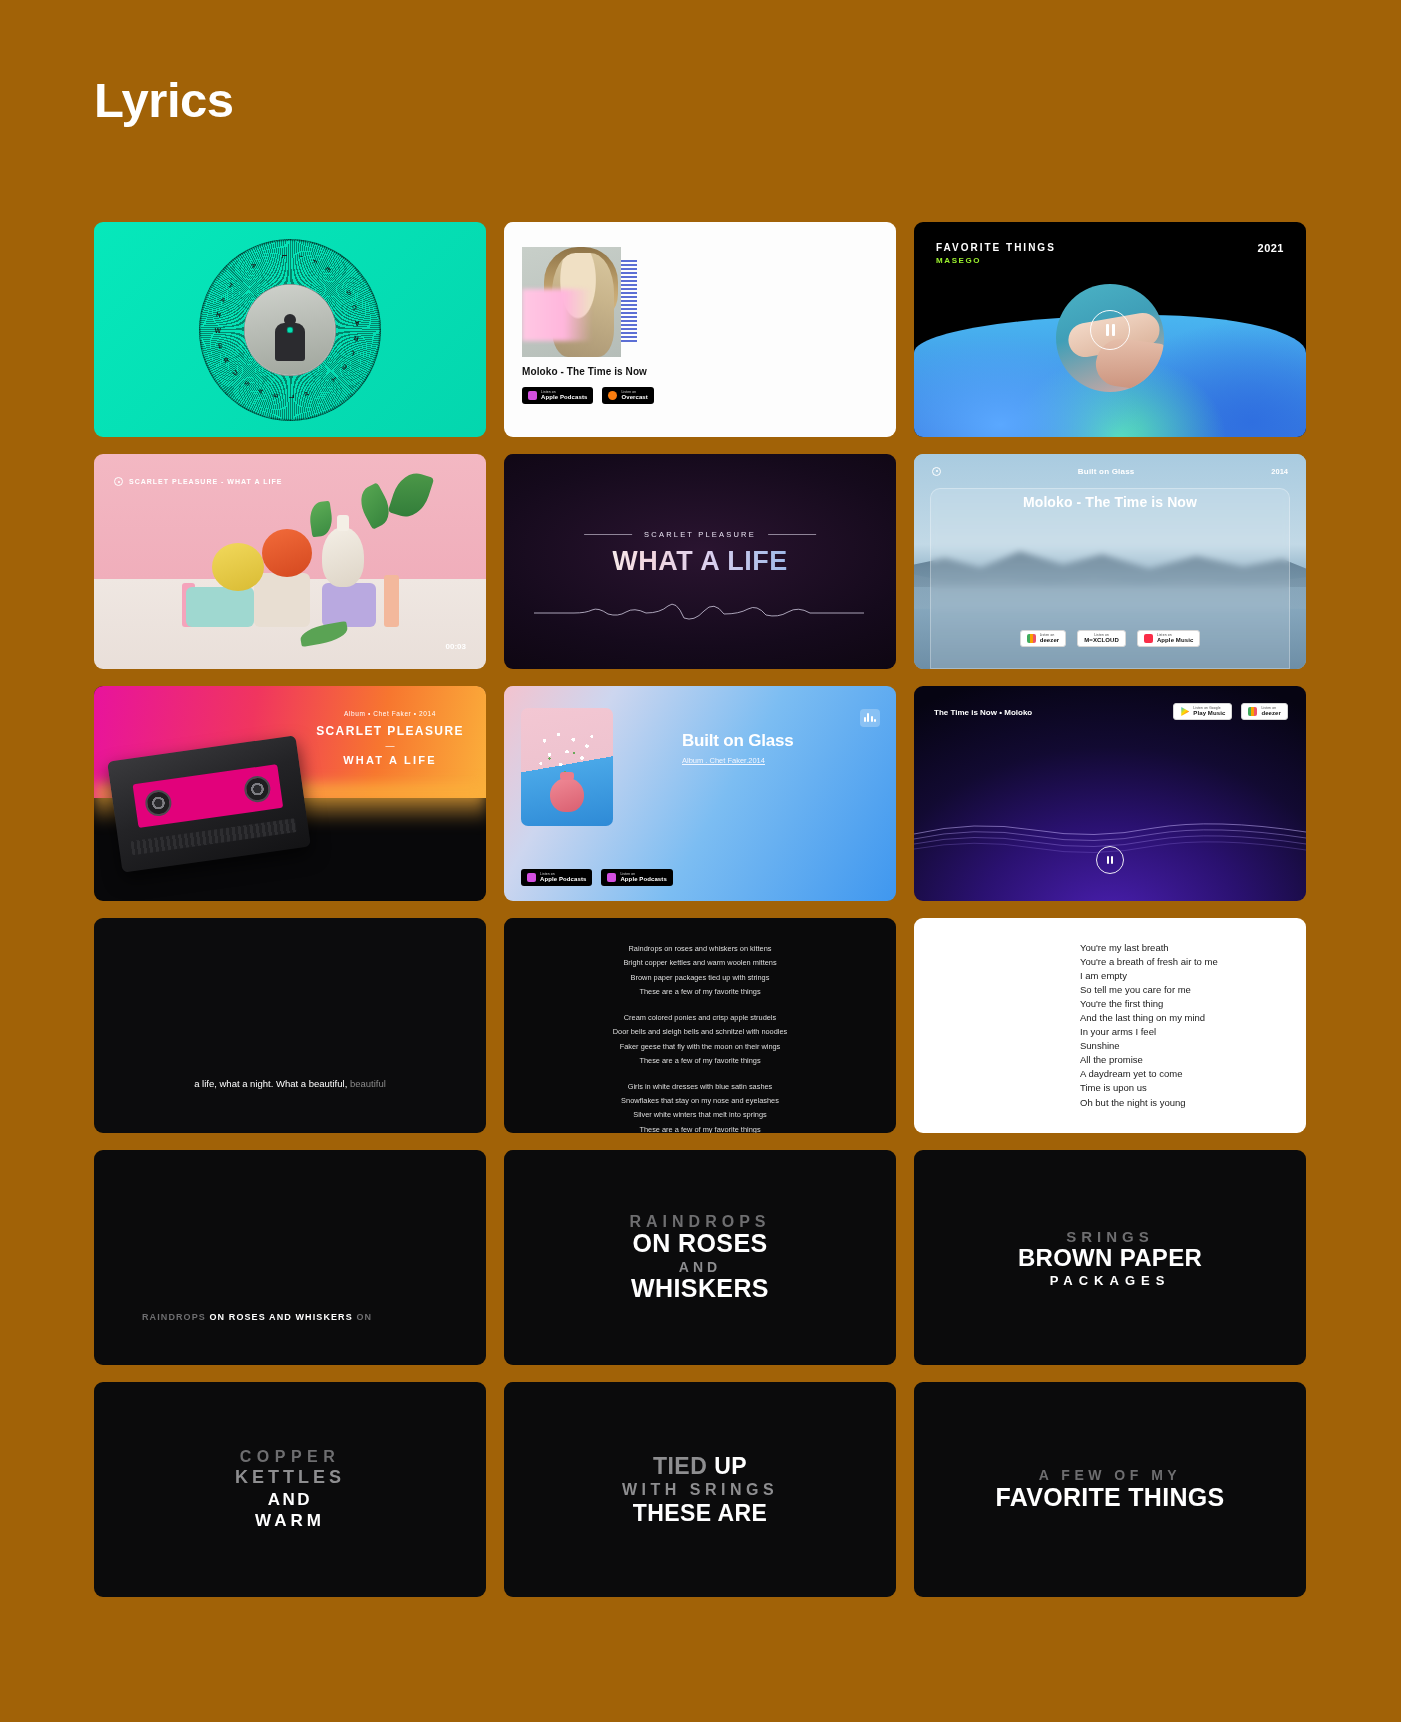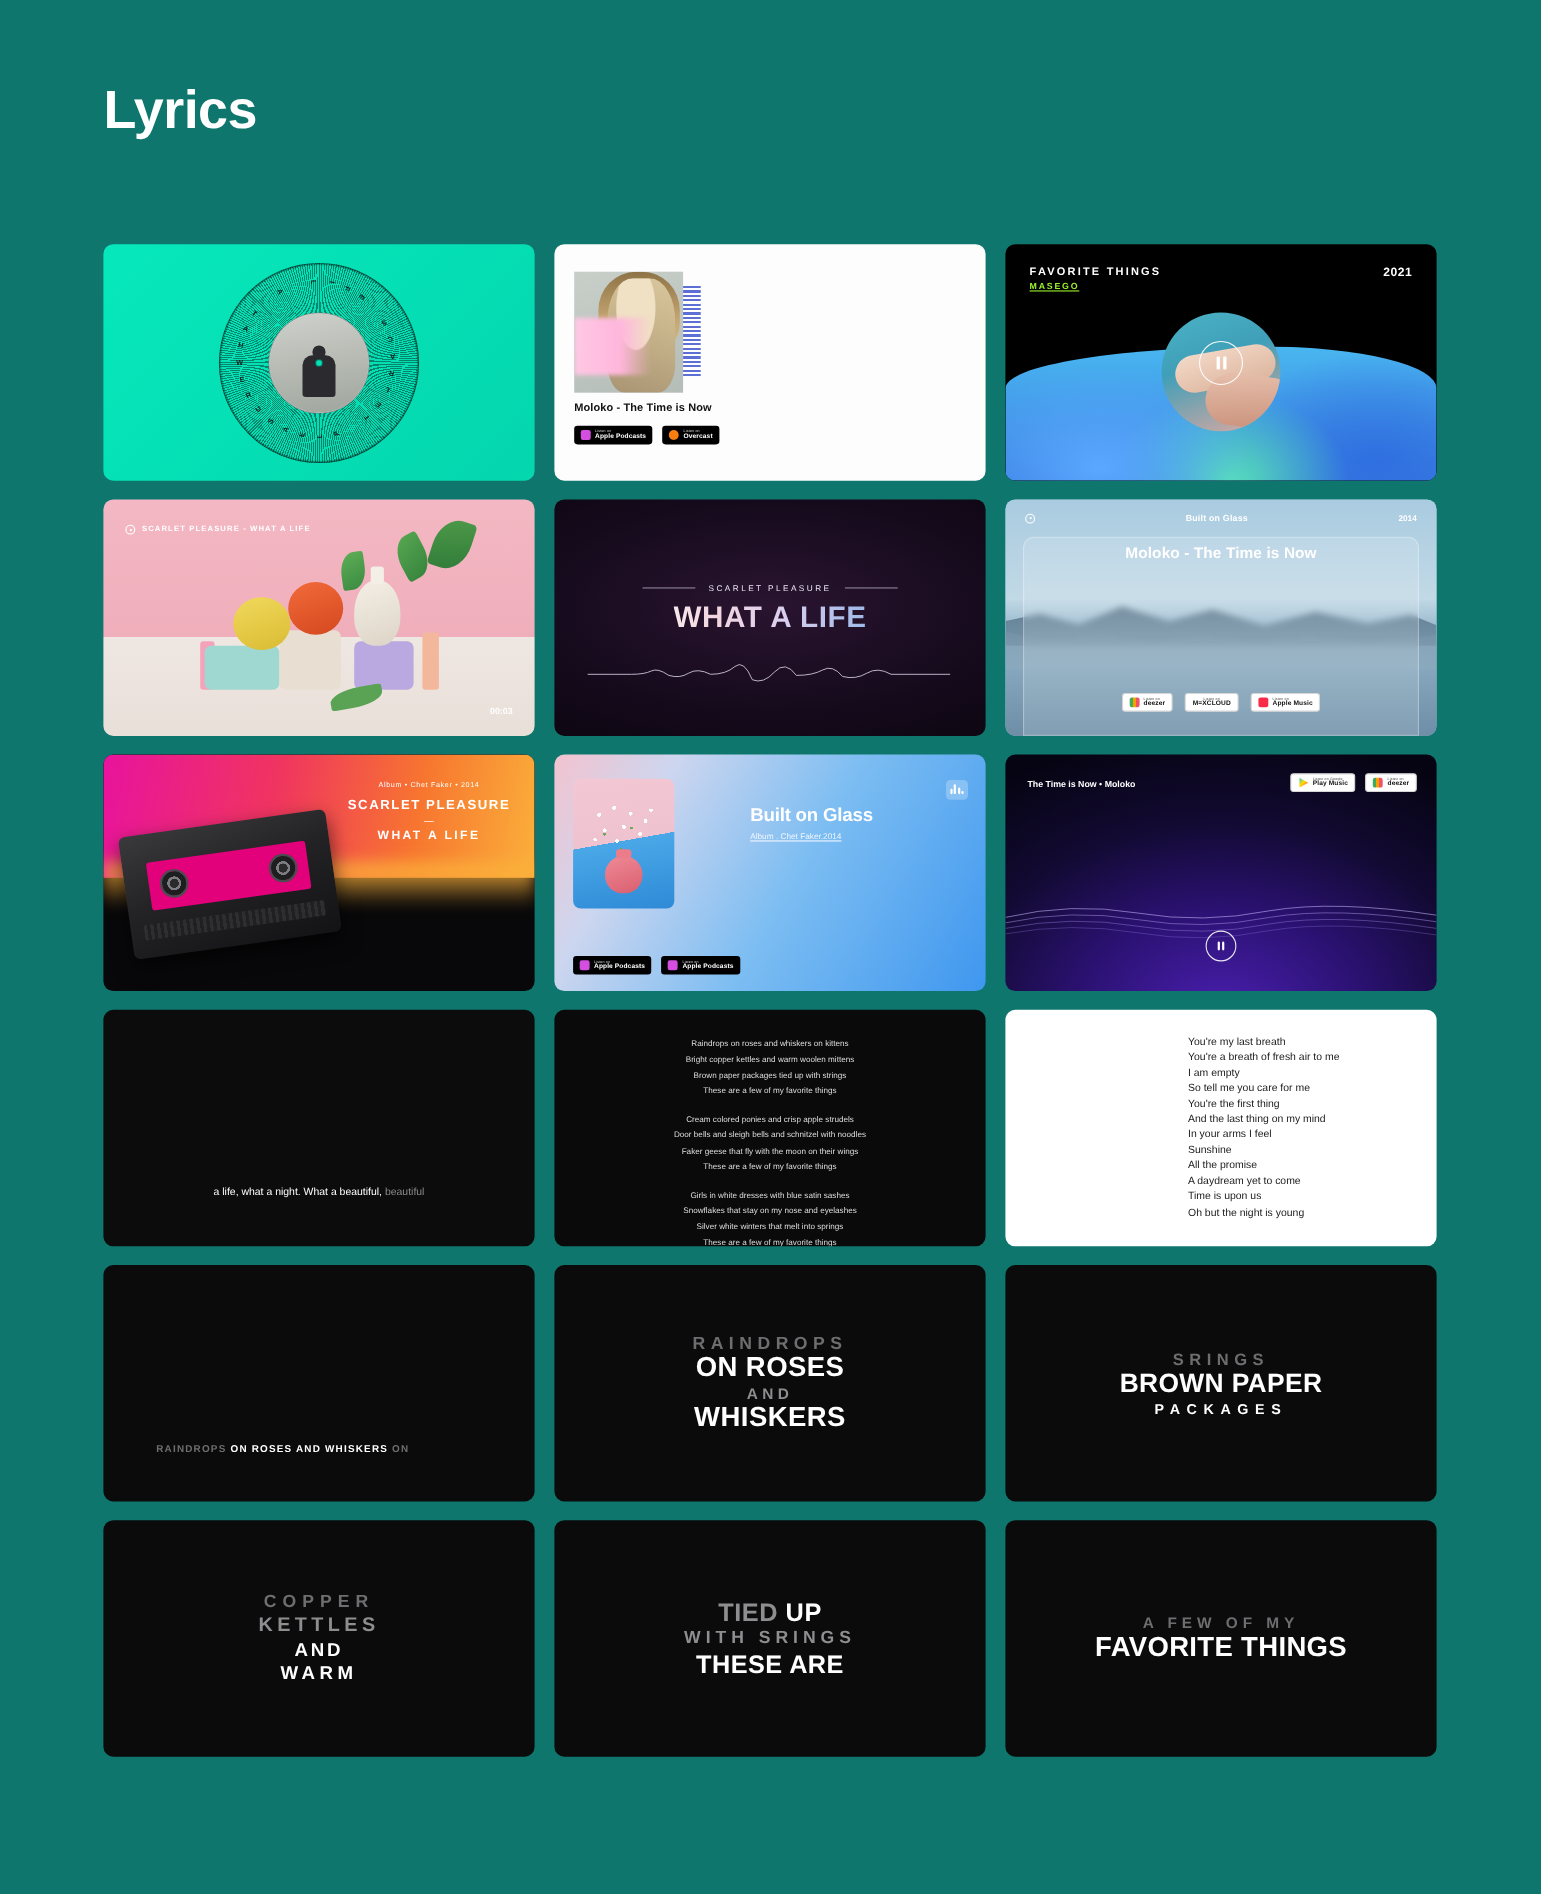--- a/index.html
+++ b/index.html
@@ -2,21 +2,21 @@
 <html><head>
 <meta charset="utf-8">
 <style>
   * { margin:0; padding:0; box-sizing:border-box; }
   html, body {
     width:1401px; height:1722px;
     background:#111111;
     font-family:"Liberation Sans", sans-serif;
     overflow:hidden;
   }
-  .page { width:1401px; height:1722px; position:relative; background:#0f766e; }
+  .page { width:1401px; height:1722px; position:relative; background:#a16207; }
 
   .page-title {
     position:absolute; left:94px; top:72px;
     font-size:49px; font-weight:bold; color:#ffffff;
     letter-spacing:-0.5px;
   }
 
   .grid {
     position:absolute; left:94px; top:222px;
     width:1215px;
@@ -128,21 +128,21 @@
     position:absolute; left:0; right:0; bottom:0; height:122px;
     background:
       radial-gradient(ellipse 58% 120% at 22% 90%, #5aa8ff 0%, rgba(90,168,255,0) 62%),
       radial-gradient(ellipse 46% 110% at 52% 100%, #57e3b6 0%, rgba(87,227,182,0) 60%),
       radial-gradient(ellipse 60% 130% at 86% 88%, #2f6fe0 0%, rgba(47,111,224,0) 64%),
       linear-gradient(180deg,#49b6f0 0%,#3a7ce0 100%);
     border-radius:60% 40% 0 0 / 38px 38px 0 0;
   }
   .ft-head { position:absolute; left:22px; top:20px; }
   .ft-t1 { font-size:10px; font-weight:bold; color:#fff; letter-spacing:2px; }
-  .ft-t2 { font-size:8px; font-weight:bold; color:#9bf12e; letter-spacing:1.6px; margin-top:3px;text-decoration:underline; }
+  .ft-t2 { font-size:8px; font-weight:bold; color:#9bf12e; letter-spacing:1.6px; margin-top:3px; }
   .ft-year {
     position:absolute; right:22px; top:20px;
     font-size:11px; font-weight:bold; color:#fff; letter-spacing:.5px;
   }
   .ft-circle {
     position:absolute; left:50%; top:54%; transform:translate(-50%,-50%);
     width:108px; height:108px; border-radius:50%;
     background:linear-gradient(160deg,#4bb3c6 0%,#3f9fb8 40%,#e2a9a0 100%);
     overflow:hidden;
   }

